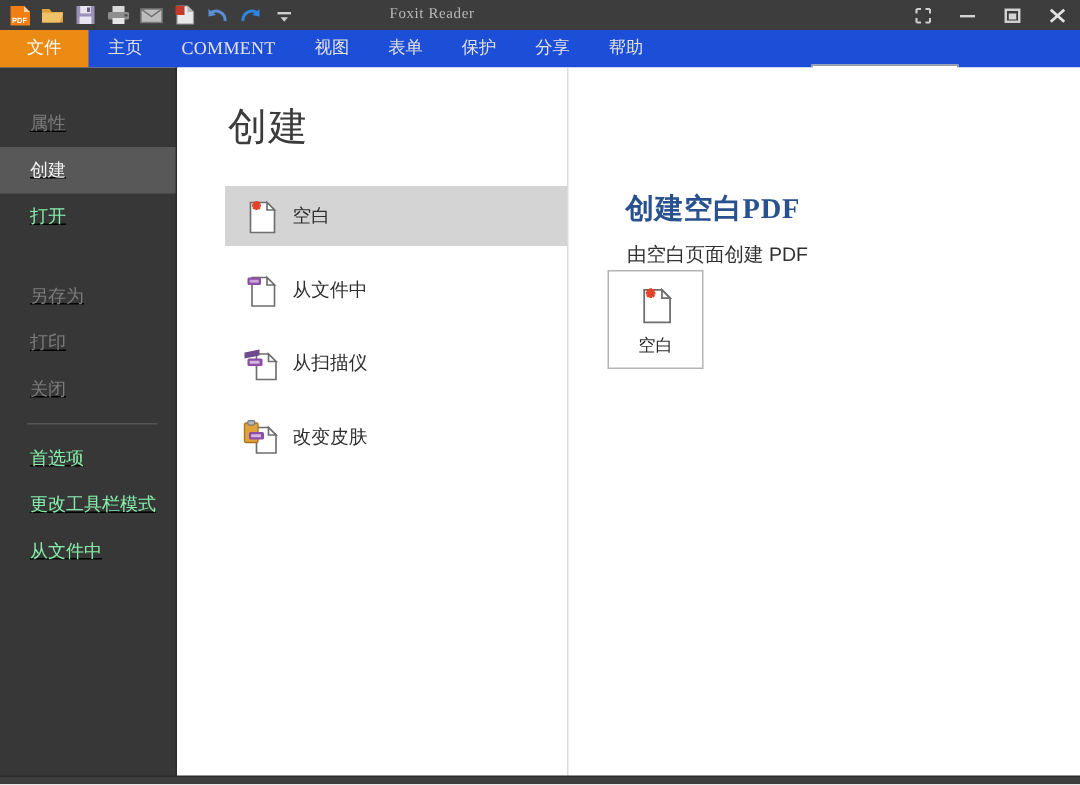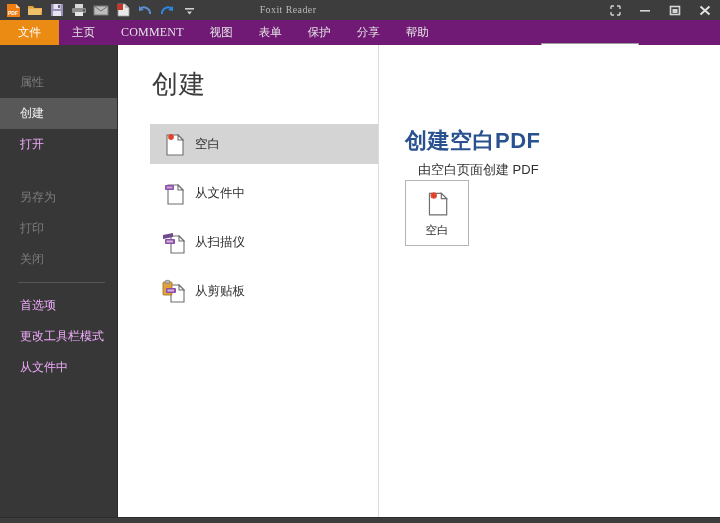--- a/index.html
+++ b/index.html
@@ -66,21 +66,21 @@
     align-items: center;
     justify-content: center;
     color: #d2d2d2;
   }
 
   
   .tabstrip {
     position: absolute;
     left: 0; top: 20px;
     width: 720px; height: 25px;
-    background: #701a75;
+    background: #1d4ed8;
   }
   .tabs {
     position: absolute;
     left: 0; top: 0;
     height: 25px;
     display: flex;
     align-items: stretch;
   }
   .tab {
     height: 25px;
@@ -140,26 +140,27 @@
   }
 
   
   .sidebar {
     position: absolute;
     left: 0; top: 45px;
     width: 118px; height: 473px;
     background: #373737;
     border-right: 1px solid #2b2b2b;
     box-sizing: border-box;
+    text-decoration: underline;
   }
   .side-item {
     height: 31px;
     line-height: 31px;
     padding-left: 20px;
-    color: #f0abfc;
+    color: #86efac;
     font-size: 12px;
     box-sizing: border-box;
   }
   .side-item.dim { color: #7c7c7c; }
   .side-item.selected { background: #585858; color: #f2f2f2; }
   .side-gap { height: 22px; }
   .side-sep {
     height: 1px;
     margin: 7px 12px 7px 18px;
     background: #555555;
@@ -205,26 +206,26 @@
     margin-left: 9px;
     font-size: 12.5px;
     color: #2e2e2e;
   }
   .ci-icon { width: 24px; height: 26px; display:block; }
 
   
   .detail { position: absolute; left: 286px; top: 0; }
   .detail-title {
     position: absolute;
-    left: 0; top: 81px;
-    font-size: 22px;
+    left: 12px; top: 81px;
+    font-size: 19px;
     color: #29518f;
     white-space: nowrap;
     font-weight: bold;
-    font-family: Liberation Sans, sans-serif;
+    font-family: Liberation Serif, serif;
     letter-spacing: .5px;
   }
   .detail-sub {
     position: absolute;
     left: 13px; top: 116px;
     font-size: 13px;
     color: #303030;
     white-space: nowrap;
   }
   .thumb-card {
@@ -485,21 +486,21 @@
         <span class="ci-icon">
           <svg class="ci-icon" viewBox="0 0 24 26">
             <path d="M9 7 h8 l5 5 v12 h-13 z" fill="#ffffff" stroke="#6e6e6e" stroke-width="1.1"></path>
             <path d="M17 7 l5 5 h-5 z" fill="#ffffff" stroke="#6e6e6e" stroke-width="1.1"></path>
             <rect x="1" y="4" width="9" height="13" rx="1" fill="#e0a33c" stroke="#a8761f" stroke-width=".9"></rect>
             <rect x="3.2" y="2.4" width="4.6" height="3" rx="1" fill="#b7b7b7" stroke="#7a7a7a" stroke-width=".8"></rect>
             <rect x="4" y="10" width="10" height="5" rx="1" fill="#8b4fa8"></rect>
             <rect x="5.5" y="11.5" width="6.5" height="2" fill="#d4b8e0"></rect>
           </svg>
         </span>
-        <span class="ci-label">从剪贴板</span>
+        <span class="ci-label">改变皮肤</span>
       </div>
     </div>
 
     <div class="detail">
       <div class="detail-title">创建空白PDF</div>
       <div class="detail-sub">由空白页面创建 PDF</div>
 
       <div class="thumb-card">
         <span>
           <svg width="26" height="28" viewBox="0 0 24 26">

